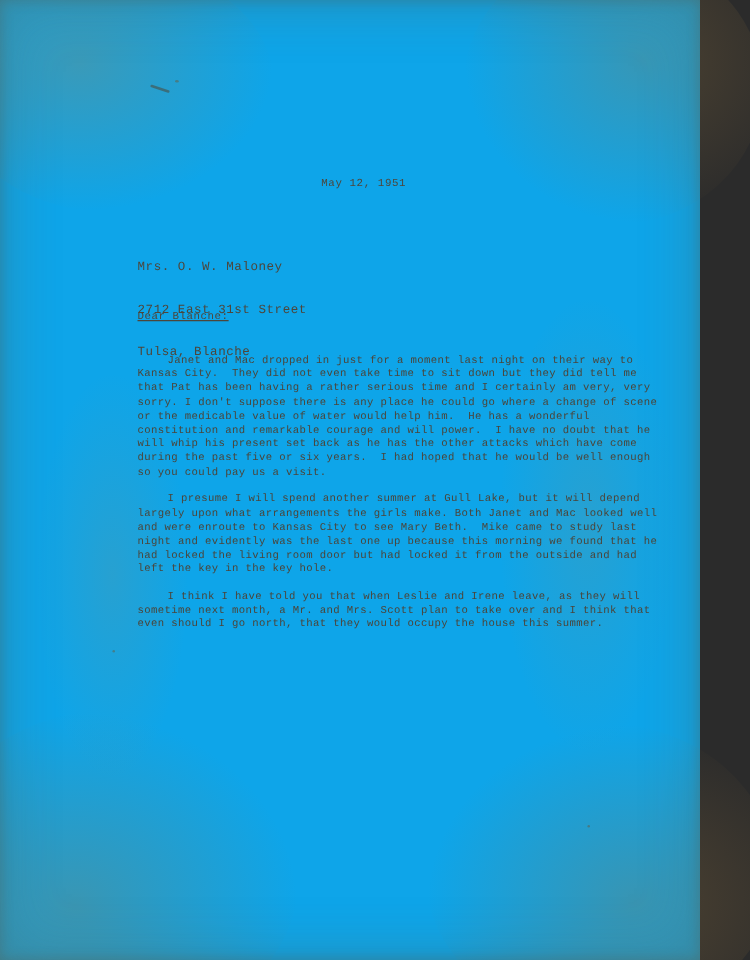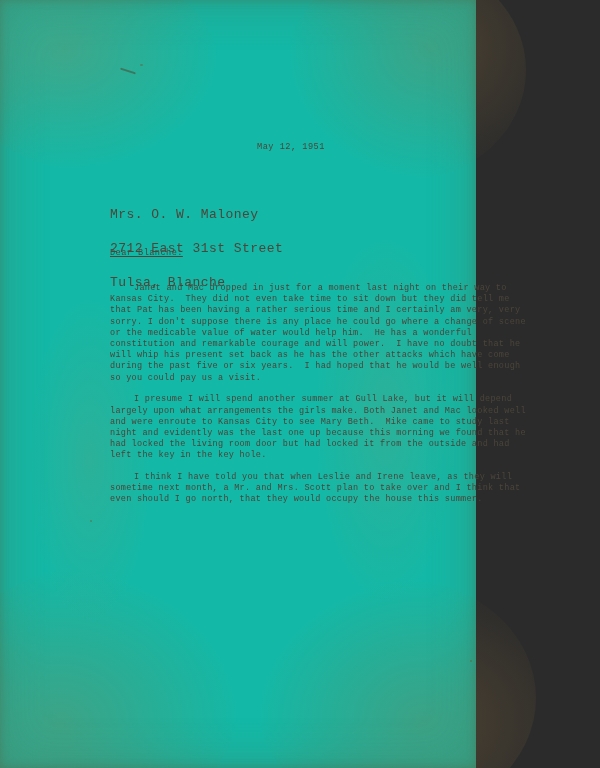--- a/index.html
+++ b/index.html
@@ -9,27 +9,27 @@
   }
   body {
     width: 600px;
     height: 768px;
     overflow: hidden;
     font-family: "Liberation Mono", monospace;
   }
 
   .page {
     position: relative;
-    width: 476px;
+    width: 560px;
     height: 768px;
     background:
       radial-gradient(ellipse at 50% 42%, rgba(255,250,230,0.22) 0%, rgba(255,250,230,0.05) 45%, rgba(90,70,35,0.10) 78%, rgba(70,52,24,0.22) 100%),
       linear-gradient(152deg, #d9c9a0 0%, #d5c296 28%, #cfbb8c 55%, #c6b081 80%, #bda madness 100%),
       #cdb98e;
-    background-color: #14b8a6;
+    background-color: #0ea5e9;
     box-sizing: border-box;
   }
 
   
   .stain {
     position: absolute;
     border-radius: 50%;
     pointer-events: none;
   }
   .s1 { left: -40px; top: -30px; width: 260px; height: 200px;
@@ -64,21 +64,21 @@
     font-size: 8.6px;
     letter-spacing: 0.5px;
     color: #4d463b;
     white-space: pre;
   }
 
   .address {
     position: absolute;
     left: 110px;
     top: 186px;
-    font-size: 13px;
+    font-size: 10px;
     line-height: 11.4px;
     letter-spacing: 0.45px;
     color: #4d463b;
     white-space: pre;
   }
 
   .salutation {
     position: absolute;
     left: 110px;
     top: 248px;

